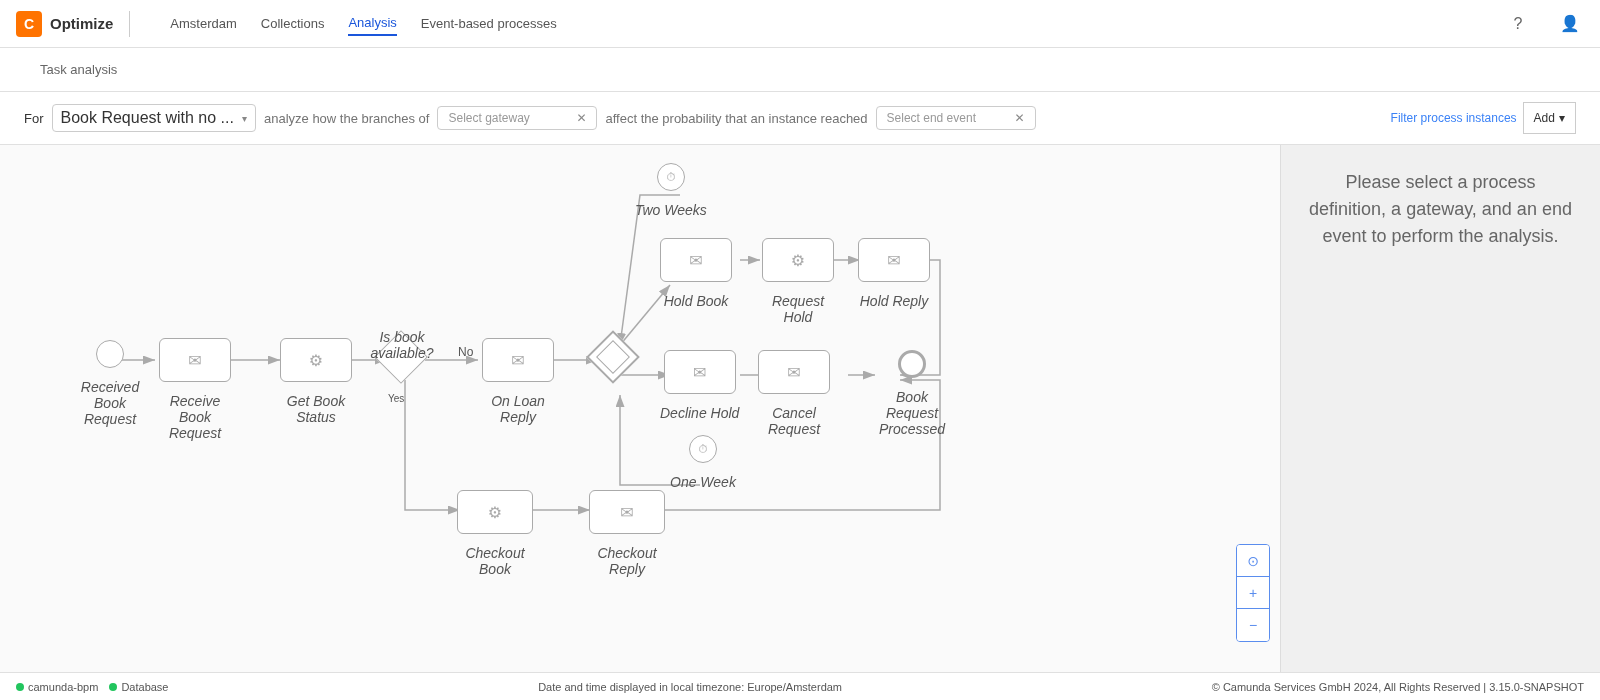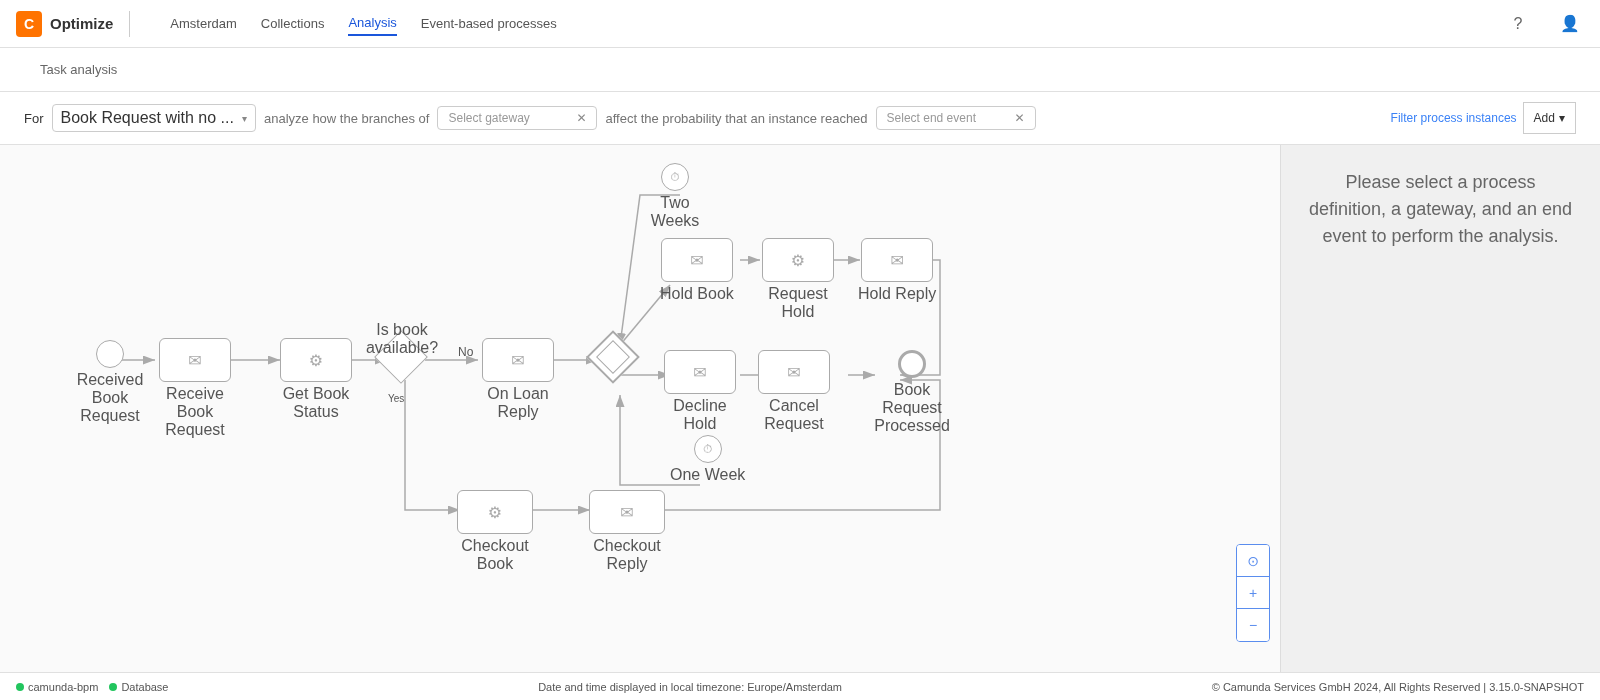--- a/index.html
+++ b/index.html
@@ -38,21 +38,21 @@
     .main { display: flex; flex: 1; overflow: hidden; }
 
     
     .canvas { flex: 1; position: relative; overflow: hidden; background: #fafafa; }
 
     
     .bpmn { position: relative; width: 100%; height: 100%; }
     .bpmn-node { position: absolute; display: flex; flex-direction: column; align-items: center; }
     .bpmn-shape { border: 1.5px solid #aaa; background: #fff; display: flex; align-items: center; justify-content: center; }
     .bpmn-rect { border-radius: 6px; }
-    .bpmn-label { font-size: 16px; color: #555; text-align: center; margin-top: 3px; max-width: 80px; }
+    .bpmn-label { font-size: 14px; color: #555; text-align: center; margin-top: 11px; max-width: 80px; font-style: italic; }
     .bpmn-circle { border-radius: 50%; }
     .bpmn-circle-end { border-radius: 50%; border: 3px solid #aaa; background: #fff; }
     
     svg.arrows { position: absolute; top: 0; left: 0; width: 100%; height: 100%; pointer-events: none; overflow: visible; }
 
     
     .right-panel { width: 320px; background: #f0f0f0; border-left: 1px solid #ddd; display: flex; align-items: flex-start; justify-content: center; padding: 24px; }
     .info-text { font-size: 18px; color: #666; text-align: center; line-height: 1.5; }
 
     

